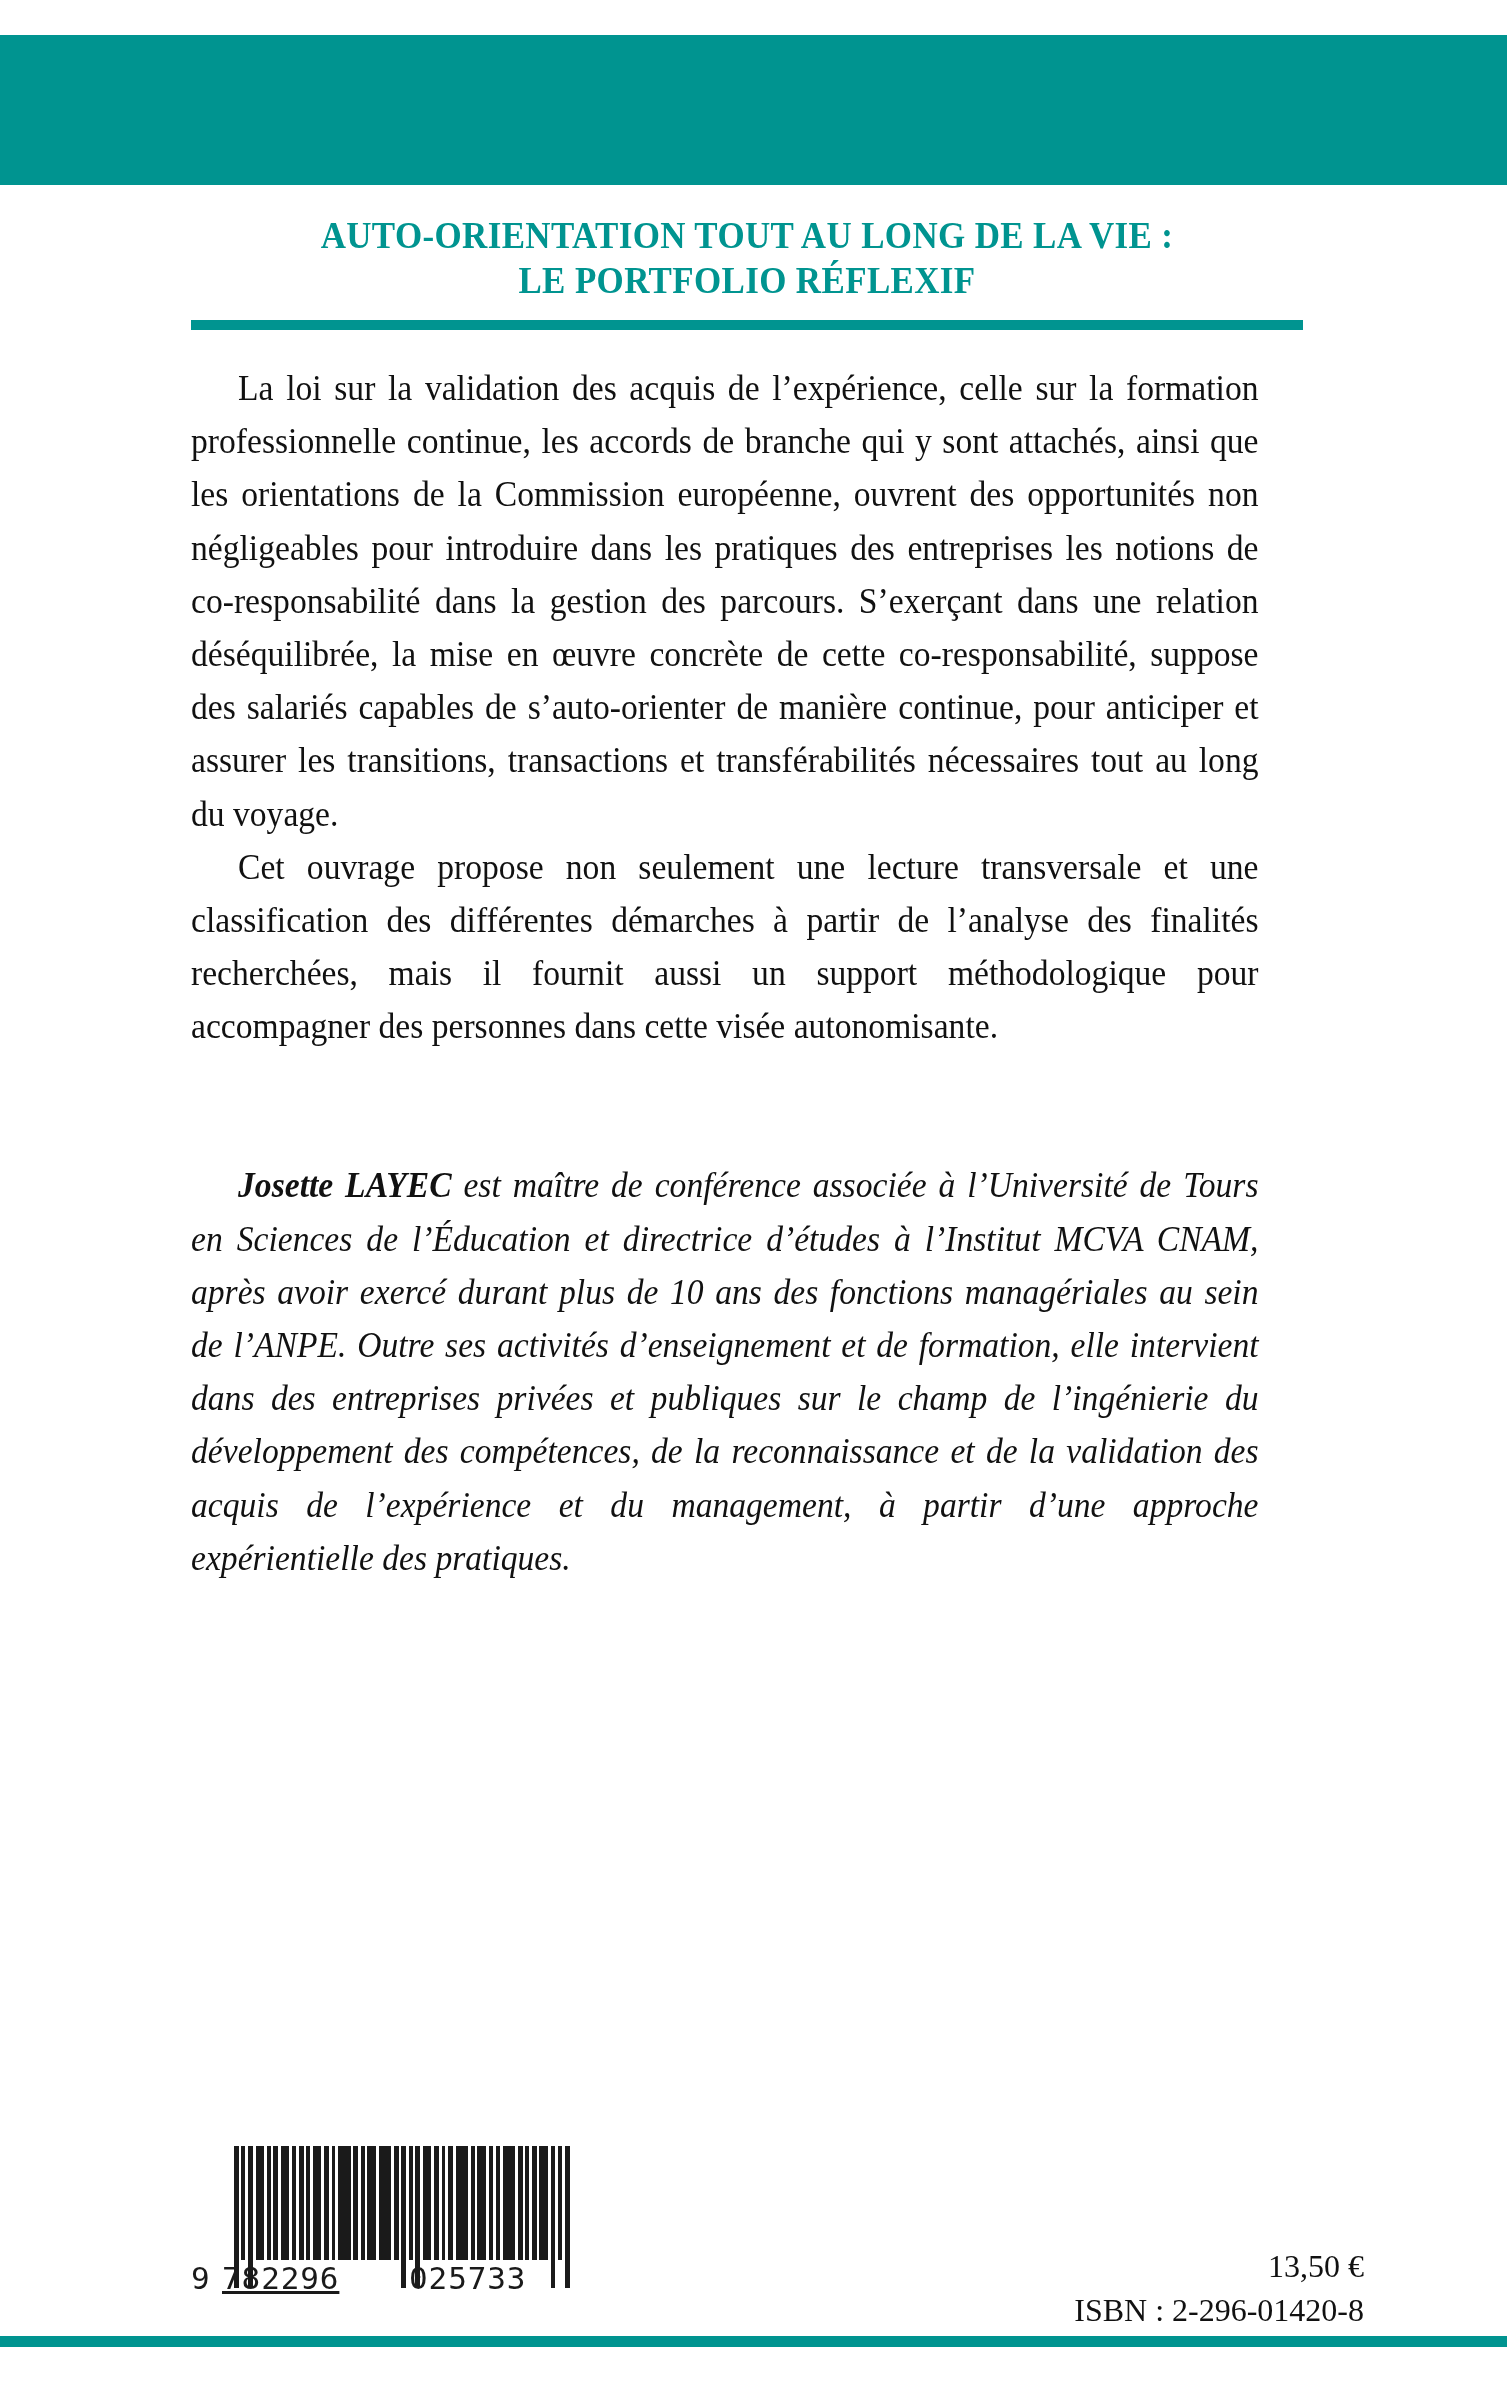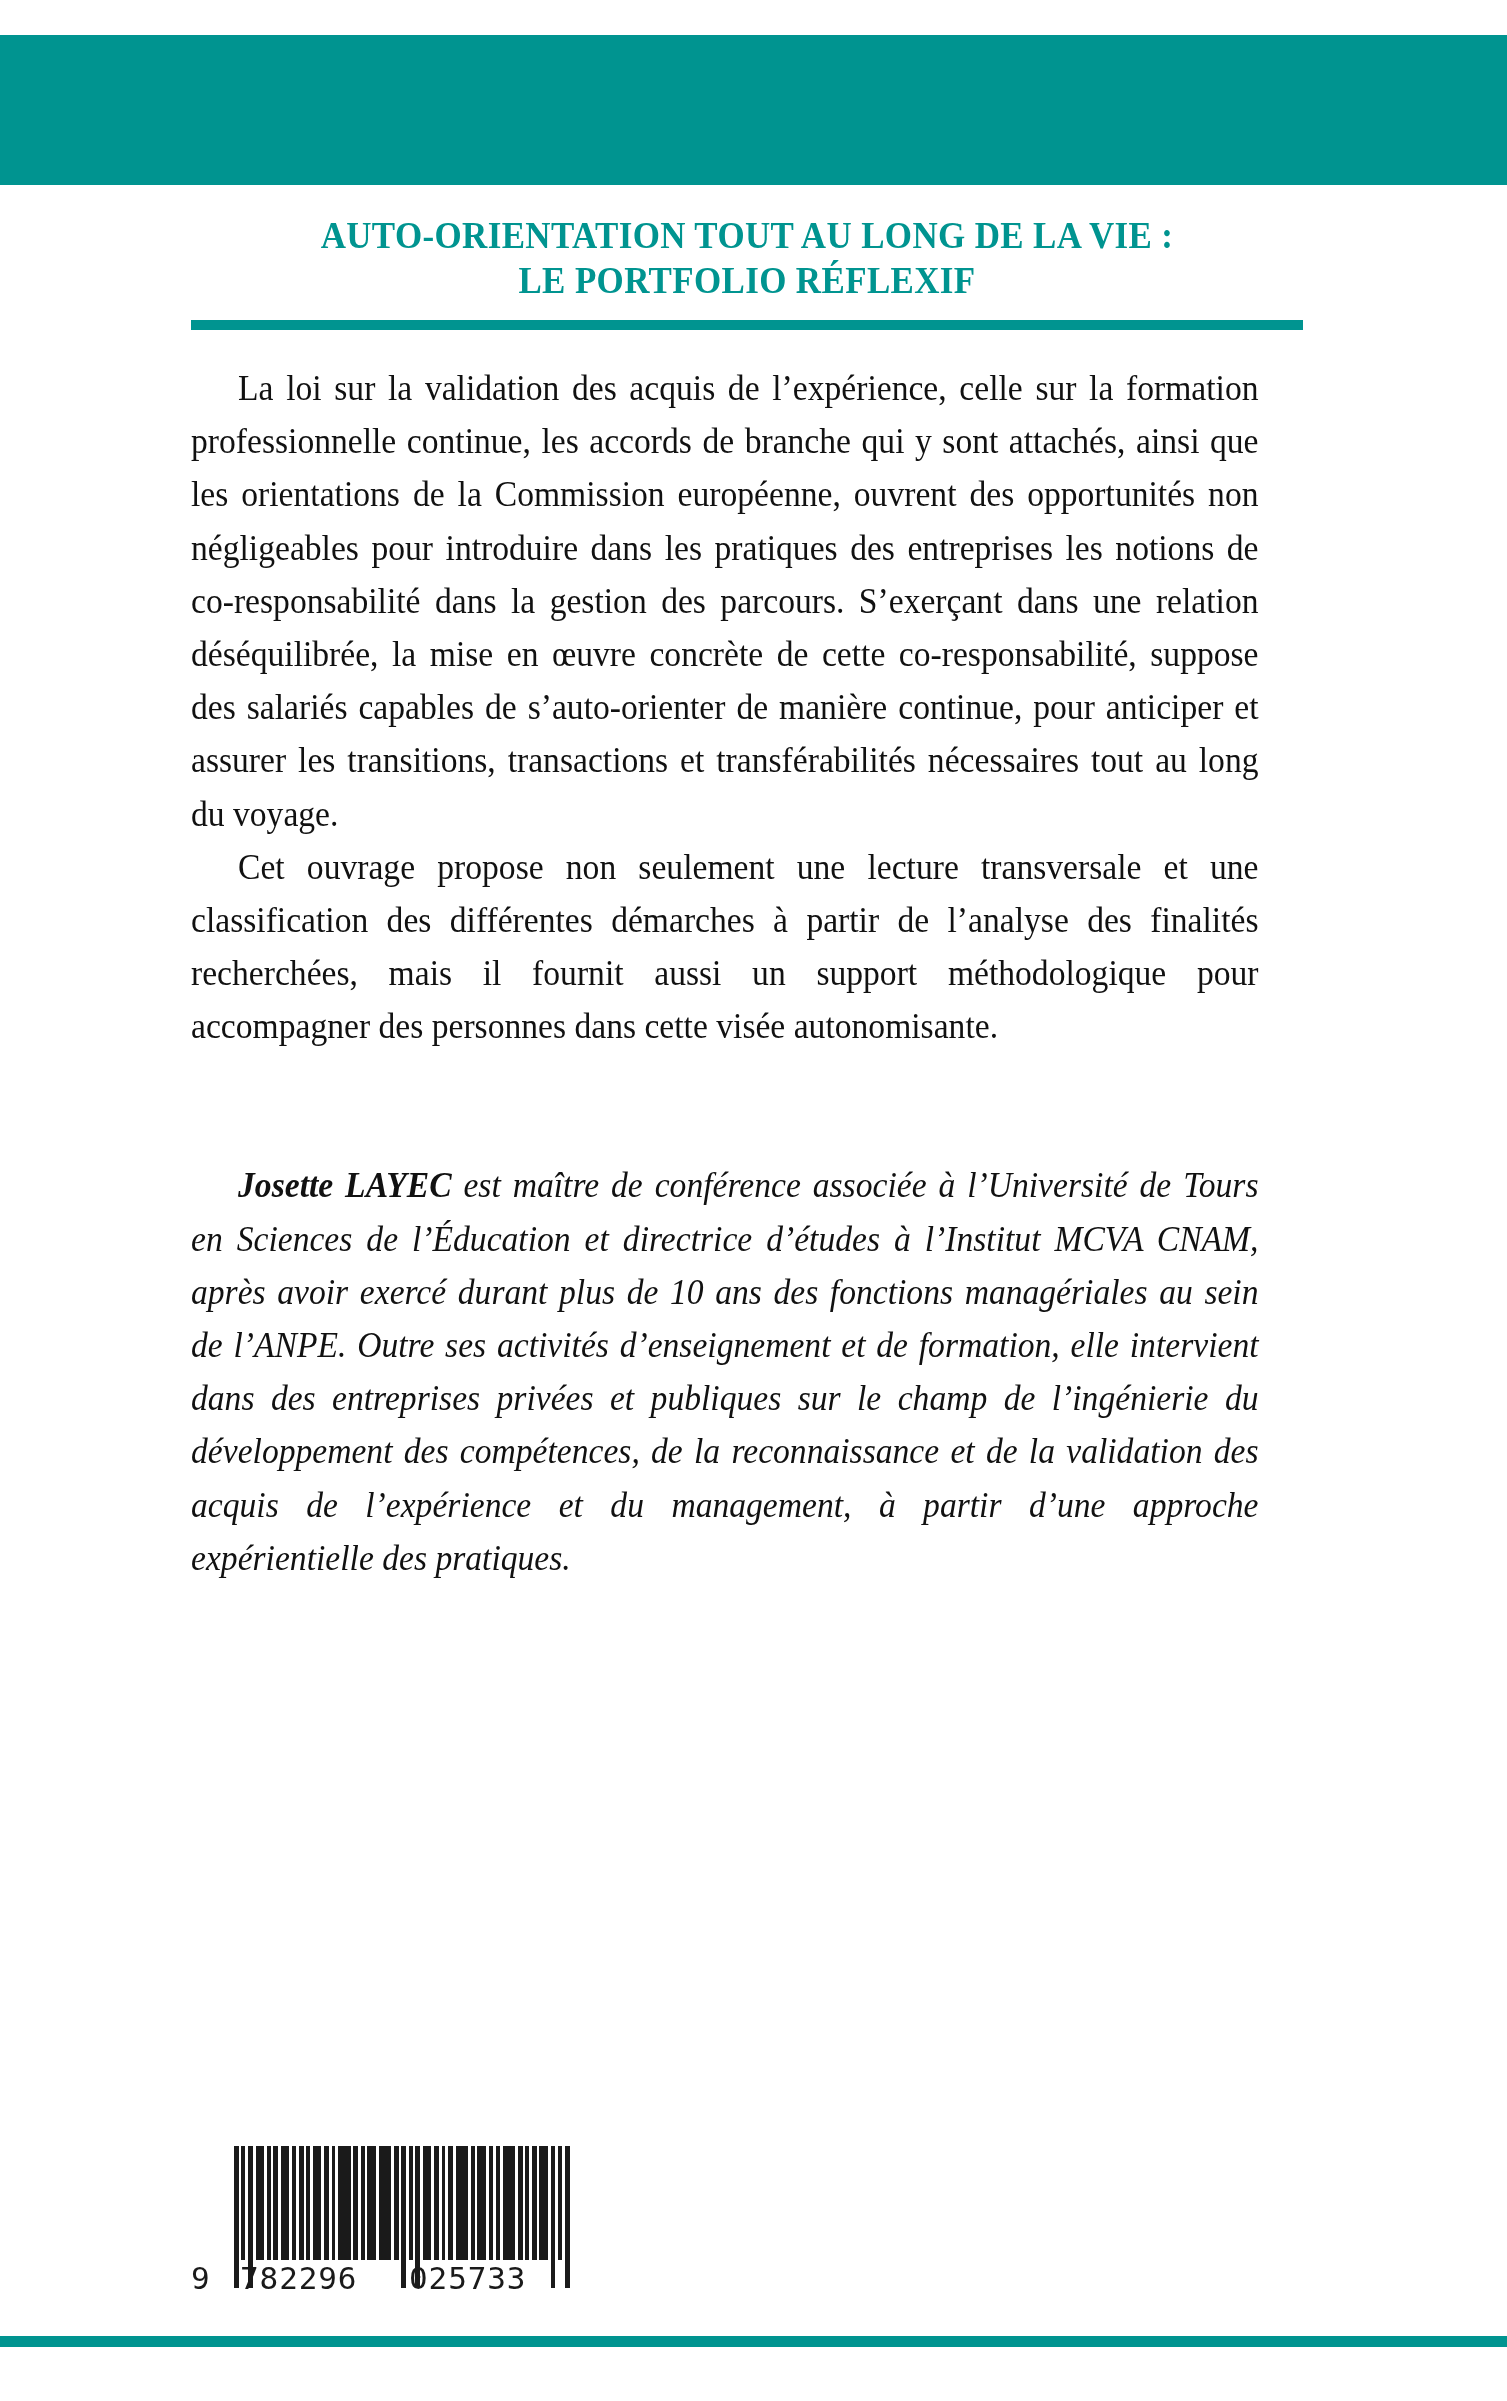--- a/index.html
+++ b/index.html
@@ -136,21 +136,21 @@
   .barcode-digits {
     position: relative;
     width: 397px;
     height: 36px;
     font-family: "DejaVu Sans Mono", "Liberation Mono", monospace;
     font-size: 31px;
     color: #1a1a1a;
     letter-spacing: 0.9px;
   }
   .bc-d1 { position: absolute; left: 1.9px;   top: -28px; }
-  .bc-d2 { position: absolute; left: 51px;  top: -28px; }
+  .bc-d2 { position: absolute; left: 33px;  top: -28px; text-decoration: underline; }
   .bc-d3 { position: absolute; left: 220px; top: -28px; }
 
   .pricing {
     position: absolute;
     right: 144px;
     top: 98px;
     text-align: right;
     font-size: 32px;
     line-height: 1.38;
     color: #111111;
@@ -227,15 +227,19 @@
         <span class="tall" style="width:4.7px"></span>
       </div>
     </div>
     <div class="barcode-digits">
       <span class="bc-d1">9</span>
       <span class="bc-d2">782296</span>
       <span class="bc-d3">025733</span>
     </div>
   </div>
 
+  <div class="pricing">
+    <div>13,50 €</div>
+    <div>ISBN : 2-296-01420-8</div>
+  </div>
 
 </div>
 
 
 </body></html>

